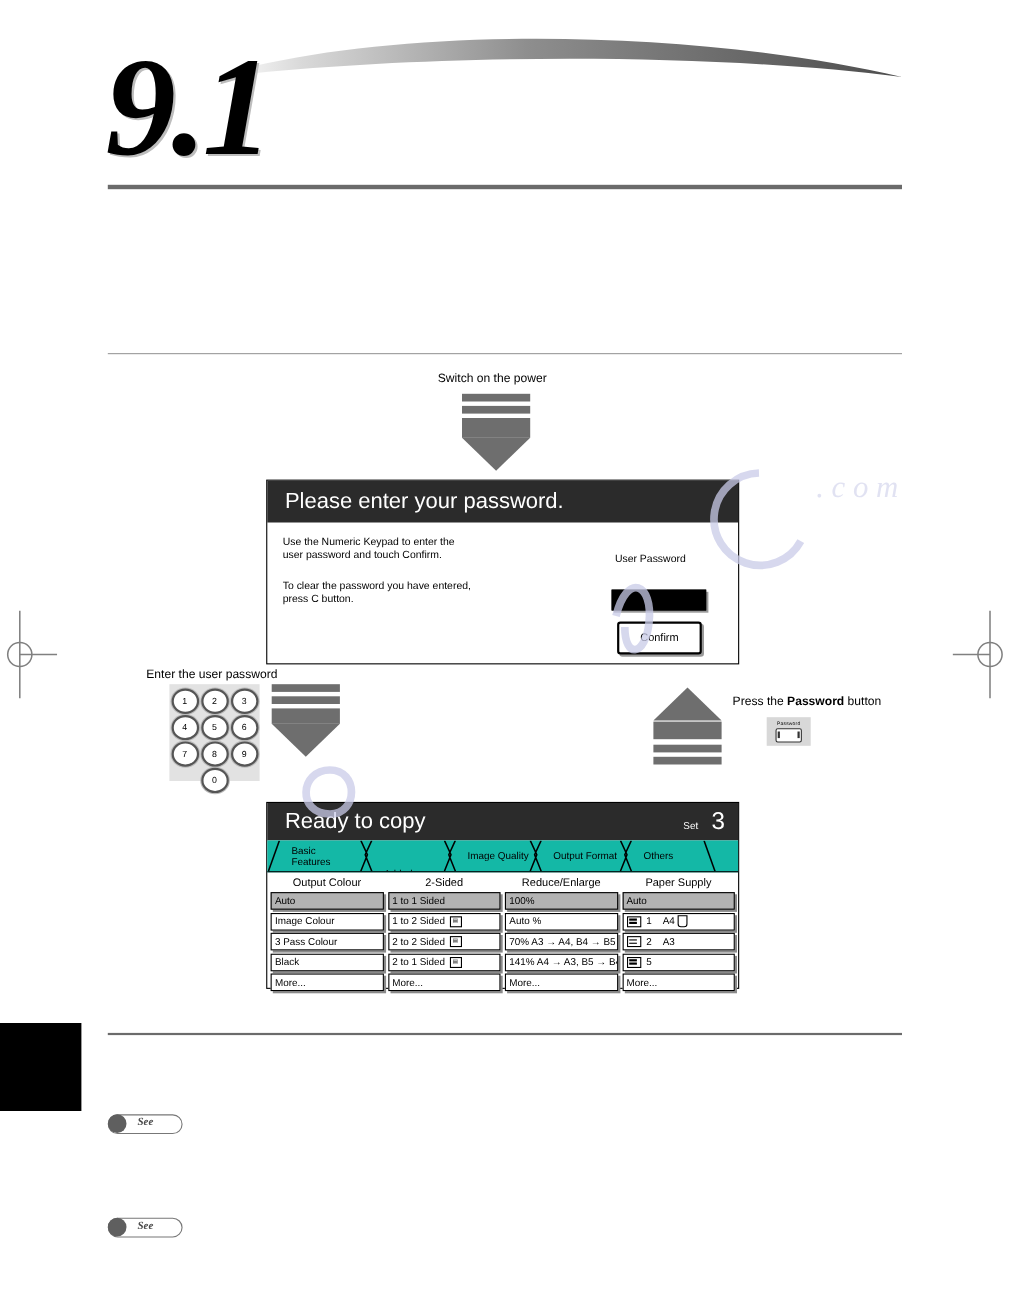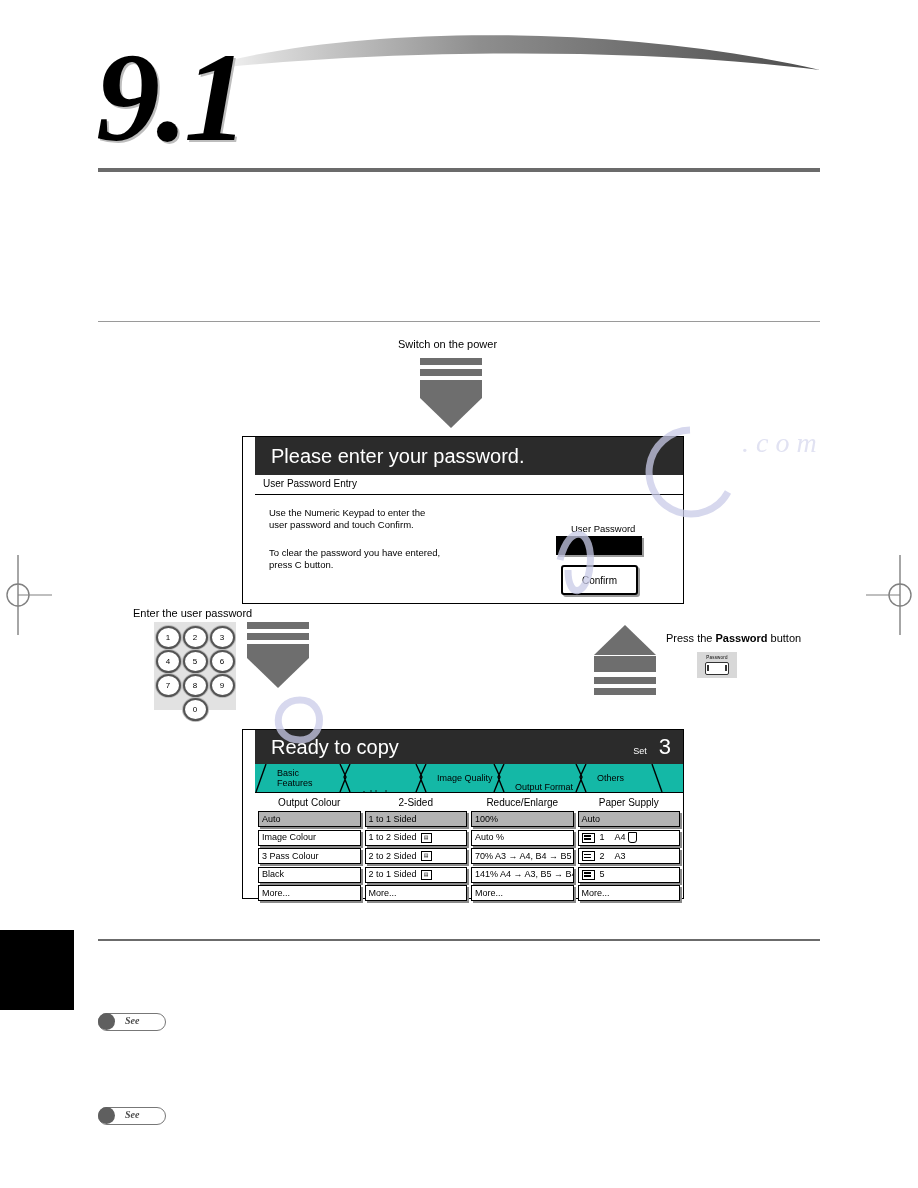--- a/index.html
+++ b/index.html
@@ -30,21 +30,21 @@
   
   .arrow{width:62px;}
   .bar{background:#6e6e6e;height:7px;margin-bottom:4px;}
   .tri-down{width:0;height:0;border-left:31px solid transparent;
             border-right:31px solid transparent;border-top:30px solid #6e6e6e;}
   .tri-up{width:0;height:0;border-left:31px solid transparent;
           border-right:31px solid transparent;border-bottom:30px solid #6e6e6e;}
   .blk{background:#6e6e6e;}
 
   
-  .lcd{border:1px solid #000;background:#fff;padding-left:12px;}
+  .lcd{border:1px solid #000;background:#fff;}
   .lcd-title{background:#2b2b2b;color:#fff;display:flex;align-items:center;}
   .lcd-title .t{font-size:20px;padding-left:16px;font-weight:400;}
 
   
   #password-dialog{left:242px;top:436px;width:428px;height:166px;}
   #password-dialog .lcd-title{height:38px;}
   #pw-subbar{height:20px;border-bottom:1px solid #000;font-size:10px;
              padding:3px 0 0 8px;box-sizing:border-box;}
   #pw-body{position:relative;height:105px;}
   .pw-instr{font-size:9.5px;line-height:12px;position:absolute;left:14px;}
@@ -168,21 +168,20 @@
   <div class="bar" style="width:62px;"></div>
   <div class="bar" style="width:62px;"></div>
   <div class="blk" style="width:62px;height:18px;"></div>
   <div class="tri-down"></div>
 </div>
 
 <div class="abs lcd" id="password-dialog">
   <div class="lcd-title">
     <span class="t">Please enter your password.</span>
   </div>
-  <div id="pw-subbar">User Password Entry</div>
   <div id="pw-body">
     <div class="pw-instr" style="top:12px;white-space:pre-line;">Use the Numeric Keypad to enter the
 user password and touch Confirm.</div>
     <div class="pw-instr" style="top:52px;white-space:pre-line;">To clear the password you have entered,
 press C button.</div>
     <div class="pw-instr" style="left:316px;top:28px;font-size:9.5px;">User Password</div>
   </div>
 </div>
 
 <div class="abs pw-field"></div>
@@ -270,21 +269,21 @@
       <span class="lbl">Basic
 Features</span>
       </div>
     <div class="tab" style="left:92px;width:76px;margin-top:21px;">
       <span class="lbl">Added
 Features</span>
       </div>
     <div class="tab" style="left:168px;width:78px;">
       <span class="lbl">Image Quality</span>
       </div>
-    <div class="tab" style="left:246px;width:82px;align-items:flex-end;">
+    <div class="tab" style="left:246px;width:82px;">
       <span class="lbl">Output Format</span>
       </div>
     <div class="tab" style="left:328px;width:72px;">
       <span class="lbl">Others</span>
       </div>
   </div>
 
   <div id="cols">
 
     <div class="col">

